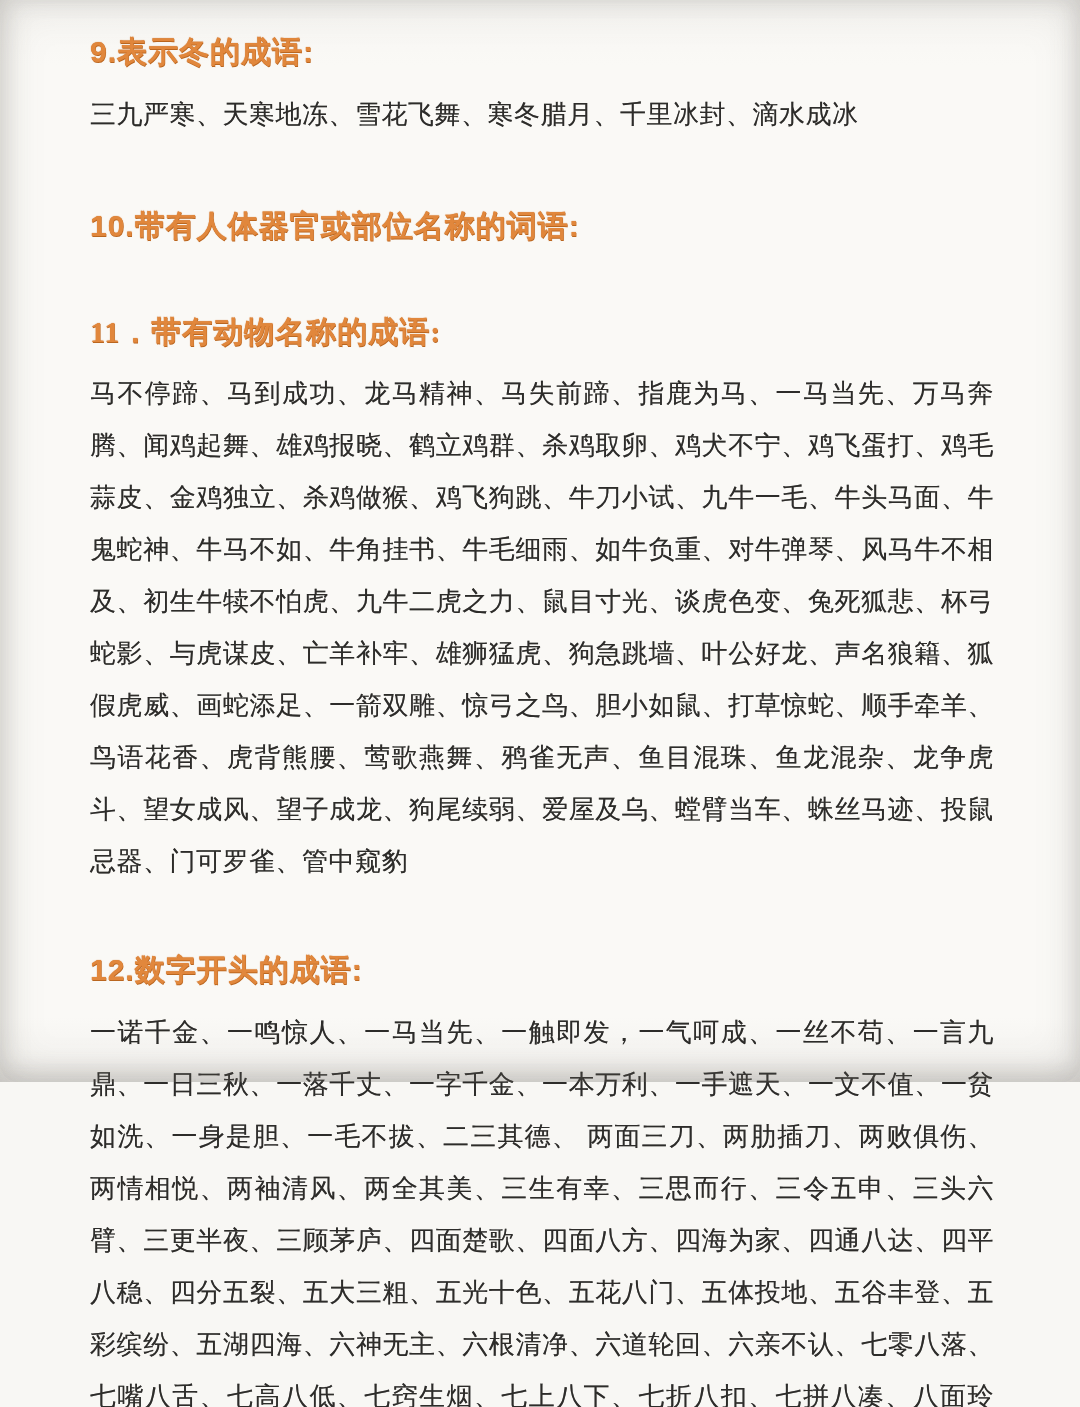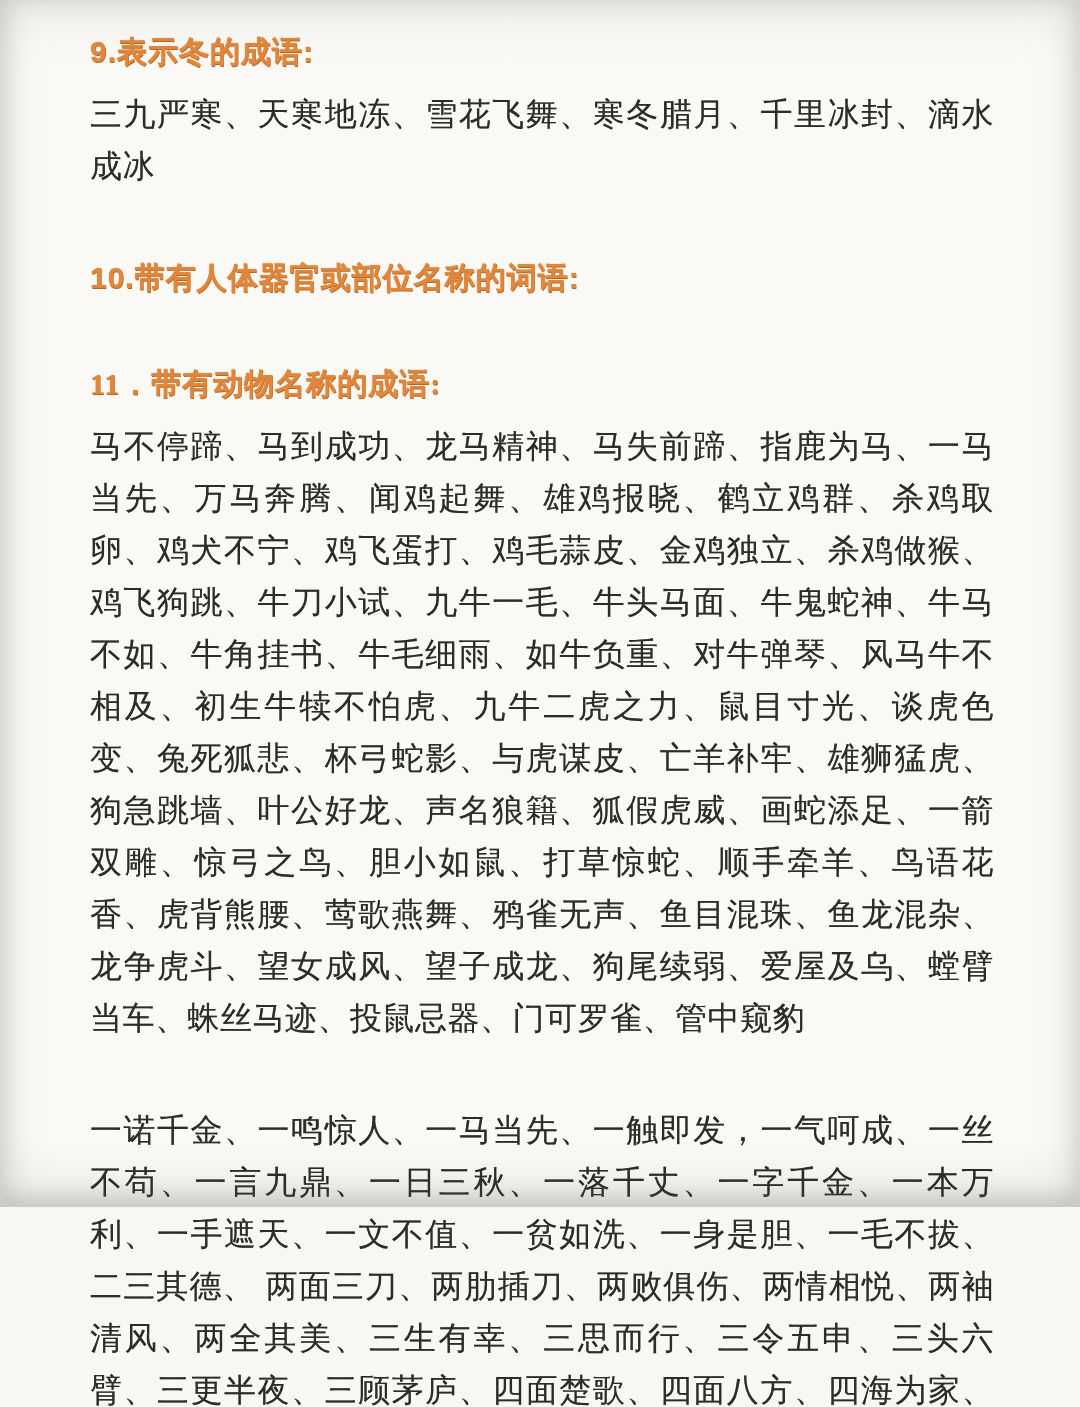--- a/index.html
+++ b/index.html
@@ -10,21 +10,21 @@
     width: 1080px;
     height: 1407px;
     background: #f8f7f4;
     font-family: "Liberation Sans", sans-serif;
     position: relative;
     overflow: hidden;
   }
   .page {
     position: relative;
     width: 1080px;
-    height: 1207px;
+    height: 1082px;
     box-sizing: border-box;
     padding: 30px 86px 0 90px;
     background: linear-gradient(180deg, #f6f5f2 0%, #faf9f6 6%, #faf9f6 94%, #f1f0ed 100%);
     border-radius: 18px;
   }
   
   .vignette {
     position: absolute;
     inset: 0;
     pointer-events: none;
@@ -43,21 +43,21 @@
     line-height: 44px;
     font-weight: 800;
     color: #e1873c;
     letter-spacing: 1px;
     text-shadow:
       0 0 1px #c9712a,
       0.5px 0.5px 0.5px #b9651f;
   }
   .idiom-section p {
     margin: 0;
-    font-size: 32px;
+    font-size: 26px;
     line-height: 52px;
     color: #2d2c2a;
     letter-spacing: 0.5px;
     text-align: justify;
     text-justify: inter-character;
     text-shadow: 0 0 0.6px rgba(45,44,42,0.55);
   }
   .idiom-section.sec-9 { margin-bottom: 64px; }
   .idiom-section.sec-10 { margin-bottom: 62px; }
   .idiom-section.sec-11 { margin-bottom: 60px; font-family: Liberation Serif, serif; }
@@ -76,17 +76,18 @@
   <section class="idiom-section sec-10">
     <h2>10.带有人体器官或部位名称的词语:</h2>
   </section>
 
   <section class="idiom-section sec-11">
     <h2>11．带有动物名称的成语:</h2>
     <p>马不停蹄、马到成功、龙马精神、马失前蹄、指鹿为马、一马当先、万马奔腾、闻鸡起舞、雄鸡报晓、鹤立鸡群、杀鸡取卵、鸡犬不宁、鸡飞蛋打、鸡毛蒜皮、金鸡独立、杀鸡做猴、鸡飞狗跳、牛刀小试、九牛一毛、牛头马面、牛鬼蛇神、牛马不如、牛角挂书、牛毛细雨、如牛负重、对牛弹琴、风马牛不相及、初生牛犊不怕虎、九牛二虎之力、鼠目寸光、谈虎色变、兔死狐悲、杯弓蛇影、与虎谋皮、亡羊补牢、雄狮猛虎、狗急跳墙、叶公好龙、声名狼籍、狐假虎威、画蛇添足、一箭双雕、惊弓之鸟、胆小如鼠、打草惊蛇、顺手牵羊、鸟语花香、虎背熊腰、莺歌燕舞、鸦雀无声、鱼目混珠、鱼龙混杂、龙争虎斗、望女成风、望子成龙、狗尾续弱、爱屋及乌、螳臂当车、蛛丝马迹、投鼠忌器、门可罗雀、管中窥豹</p>
   </section>
 
   <section class="idiom-section sec-12">
+    <h2>12.数字开头的成语:</h2>
     <p>一诺千金、一鸣惊人、一马当先、一触即发，一气呵成、一丝不苟、一言九鼎、一日三秋、一落千丈、一字千金、一本万利、一手遮天、一文不值、一贫如洗、一身是胆、一毛不拔、二三其德、 两面三刀、两肋插刀、两败俱伤、两情相悦、两袖清风、两全其美、三生有幸、三思而行、三令五申、三头六臂、三更半夜、三顾茅庐、四面楚歌、四面八方、四海为家、四通八达、四平八稳、四分五裂、五大三粗、五光十色、五花八门、五体投地、五谷丰登、五彩缤纷、五湖四海、六神无主、六根清净、六道轮回、六亲不认、七零八落、七嘴八舌、七高八低、七窍生烟、七上八下、七折八扣、七拼八凑、八面玲珑、八面威风、八仙过海，各显神通、九霄云外、</p>
   </section>
 
   <div class="vignette"></div>
 </div>
 
 </body></html>

